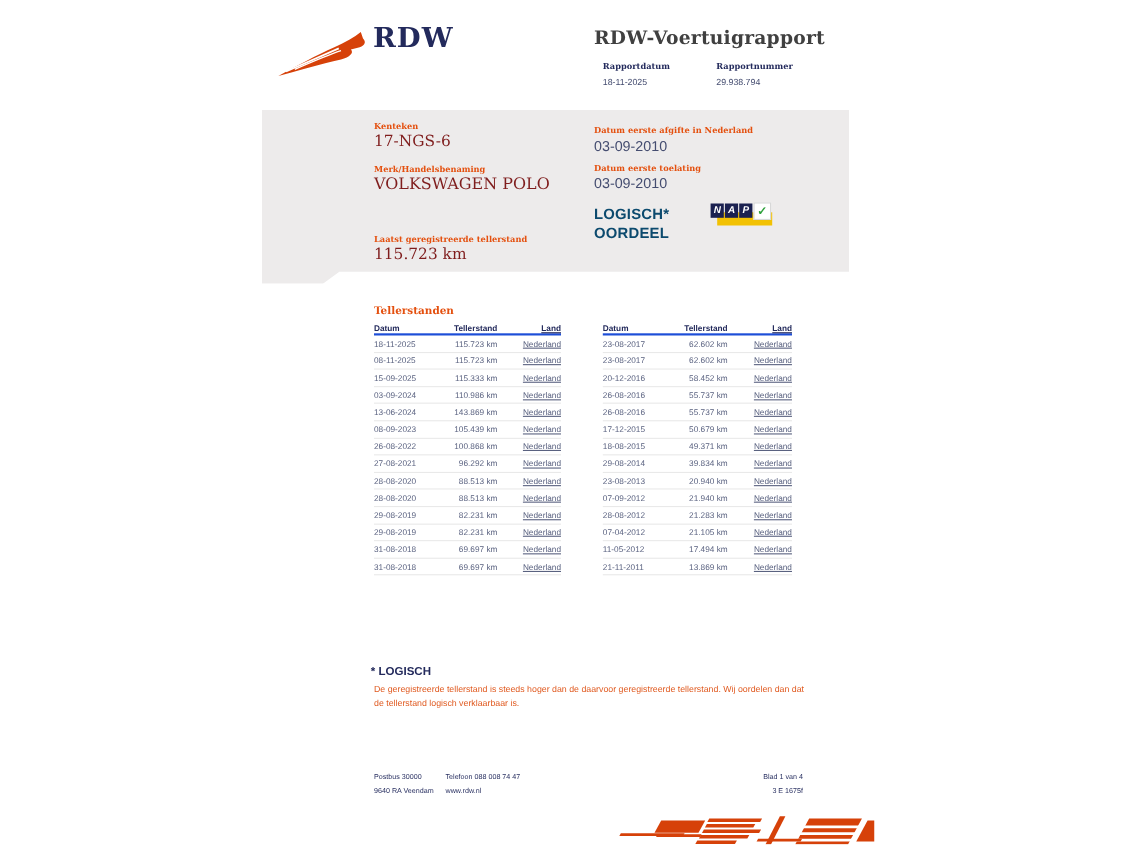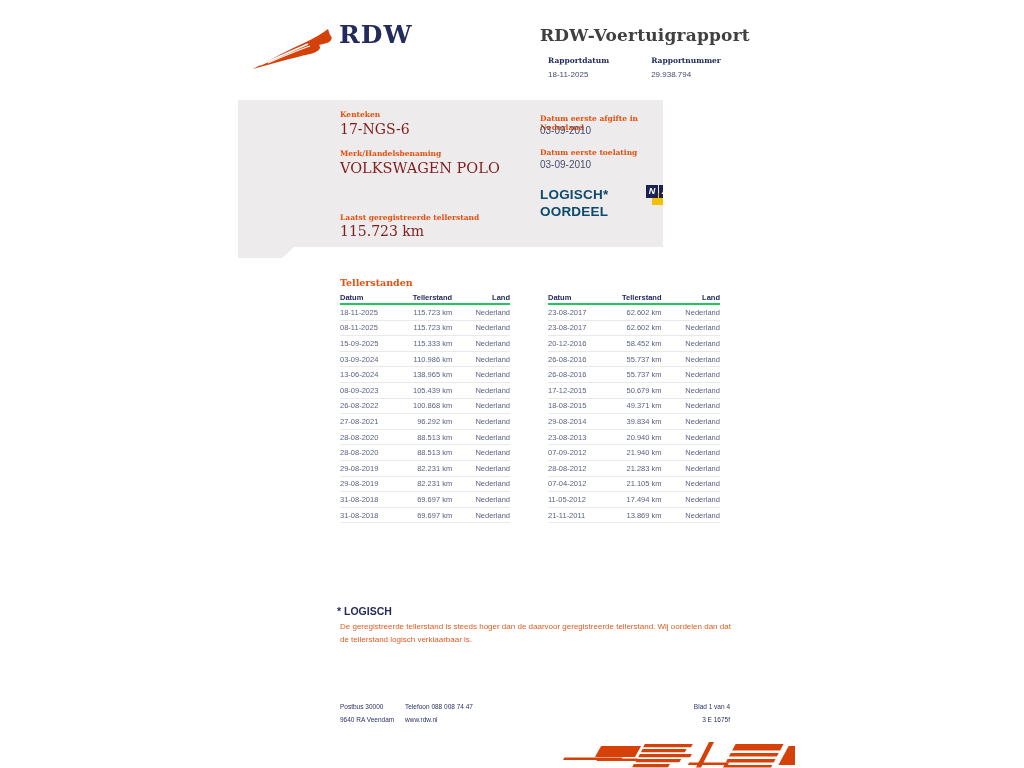--- a/index.html
+++ b/index.html
@@ -20,31 +20,31 @@
     font-size:17px;color:#404040;letter-spacing:.2px;
   }
   .meta{left:548px;top:56px;display:flex;gap:42px;}
   .meta .lbl{
     font-family:"DejaVu Serif",serif;font-weight:bold;font-size:7.5px;color:#232A5C;
   }
   .meta .val{font-size:8px;color:#454D70;margin-top:5px;}
 
   
   .vehicle-box{
-    left:238px;top:100px;width:425px;height:158px;background:#EDEBEB;
+    left:238px;top:100px;width:534px;height:158px;background:#EDEBEB;
     clip-path:polygon(0 0,100% 0,100% 93%,13.2% 93%,10.4% 100%,0 100%);
   }
   .olabel{
     position:absolute;font-family:"DejaVu Serif",serif;font-weight:bold;
     font-size:7.5px;color:#E4500F;
   }
   .bigval{
     position:absolute;font-family:"DejaVu Serif",serif;font-size:14px;color:#7f1d1d;
   }
-  .smallval{position:absolute;font-size:10px;color:#454D70;}
+  .smallval{position:absolute;font-size:13px;color:#454D70;}
   .oordeel{
     position:absolute;left:302px;top:86px;font-weight:800;font-size:13.5px;
     line-height:17px;color:#0c4a6e;letter-spacing:.2px;
   }
 
   
   .nap{position:absolute;left:408px;top:84px;width:58px;height:25px;}
   .nap .bar{position:absolute;left:6px;top:9px;width:50px;height:12px;background:#F2C103;}
   .nap .sq{
     position:absolute;top:1px;width:12px;height:13px;background:#1B2150;color:#fff;
@@ -60,25 +60,25 @@
   
   .tsec-title{
     left:340px;top:277px;font-family:"DejaVu Serif",serif;font-weight:bold;
     font-size:9.5px;color:#E4500F;
   }
   .otable{position:absolute;top:291px;}
   .otable.left{left:340px;width:170px;}
   .otable.right{left:548px;width:172px;}
   .trow{display:flex;align-items:center;height:14.6px;border-bottom:1px solid #E9E9E9;
     font-size:7.5px;color:#5A6280;}
-  .trow.thead{height:12px;color:#232A5C;font-weight:bold;border-bottom:2px solid #22c55e;}
+  .trow.thead{height:12px;color:#232A5C;font-weight:bold;border-bottom:2px solid #1d4ed8;align-items:flex-end;}
   .tc{display:block;}
   .tc.c0{width:35%;text-align:left;}
   .tc.c1{width:31%;text-align:right;}
-  .tc.c2{width:34%;text-align:right;}
+  .tc.c2{width:34%;text-align:right;text-decoration:underline;}
 
   
   .note-head{left:337px;top:605px;font-size:10.5px;font-weight:800;color:#232A5C;}
   .note-body{left:340px;top:620px;width:398px;font-size:8px;line-height:13px;color:#E05A20;}
 
   
   .foot{font-size:6.5px;color:#2A3162;line-height:13px;}
   .foot.col1{left:340px;top:700px;}
   .foot.col2{left:405px;top:700px;}
   .foot.col3{left:630px;top:700px;width:100px;text-align:right;}
@@ -161,21 +161,21 @@
       <span class="tc c1">115.333 km</span>
       <span class="tc c2">Nederland</span>
     </div>
     <div class="trow">
       <span class="tc c0">03-09-2024</span>
       <span class="tc c1">110.986 km</span>
       <span class="tc c2">Nederland</span>
     </div>
     <div class="trow">
       <span class="tc c0">13-06-2024</span>
-      <span class="tc c1">138.965 km</span>
+      <span class="tc c1">143.869 km</span>
       <span class="tc c2">Nederland</span>
     </div>
     <div class="trow">
       <span class="tc c0">08-09-2023</span>
       <span class="tc c1">105.439 km</span>
       <span class="tc c2">Nederland</span>
     </div>
     <div class="trow">
       <span class="tc c0">26-08-2022</span>
       <span class="tc c1">100.868 km</span>

